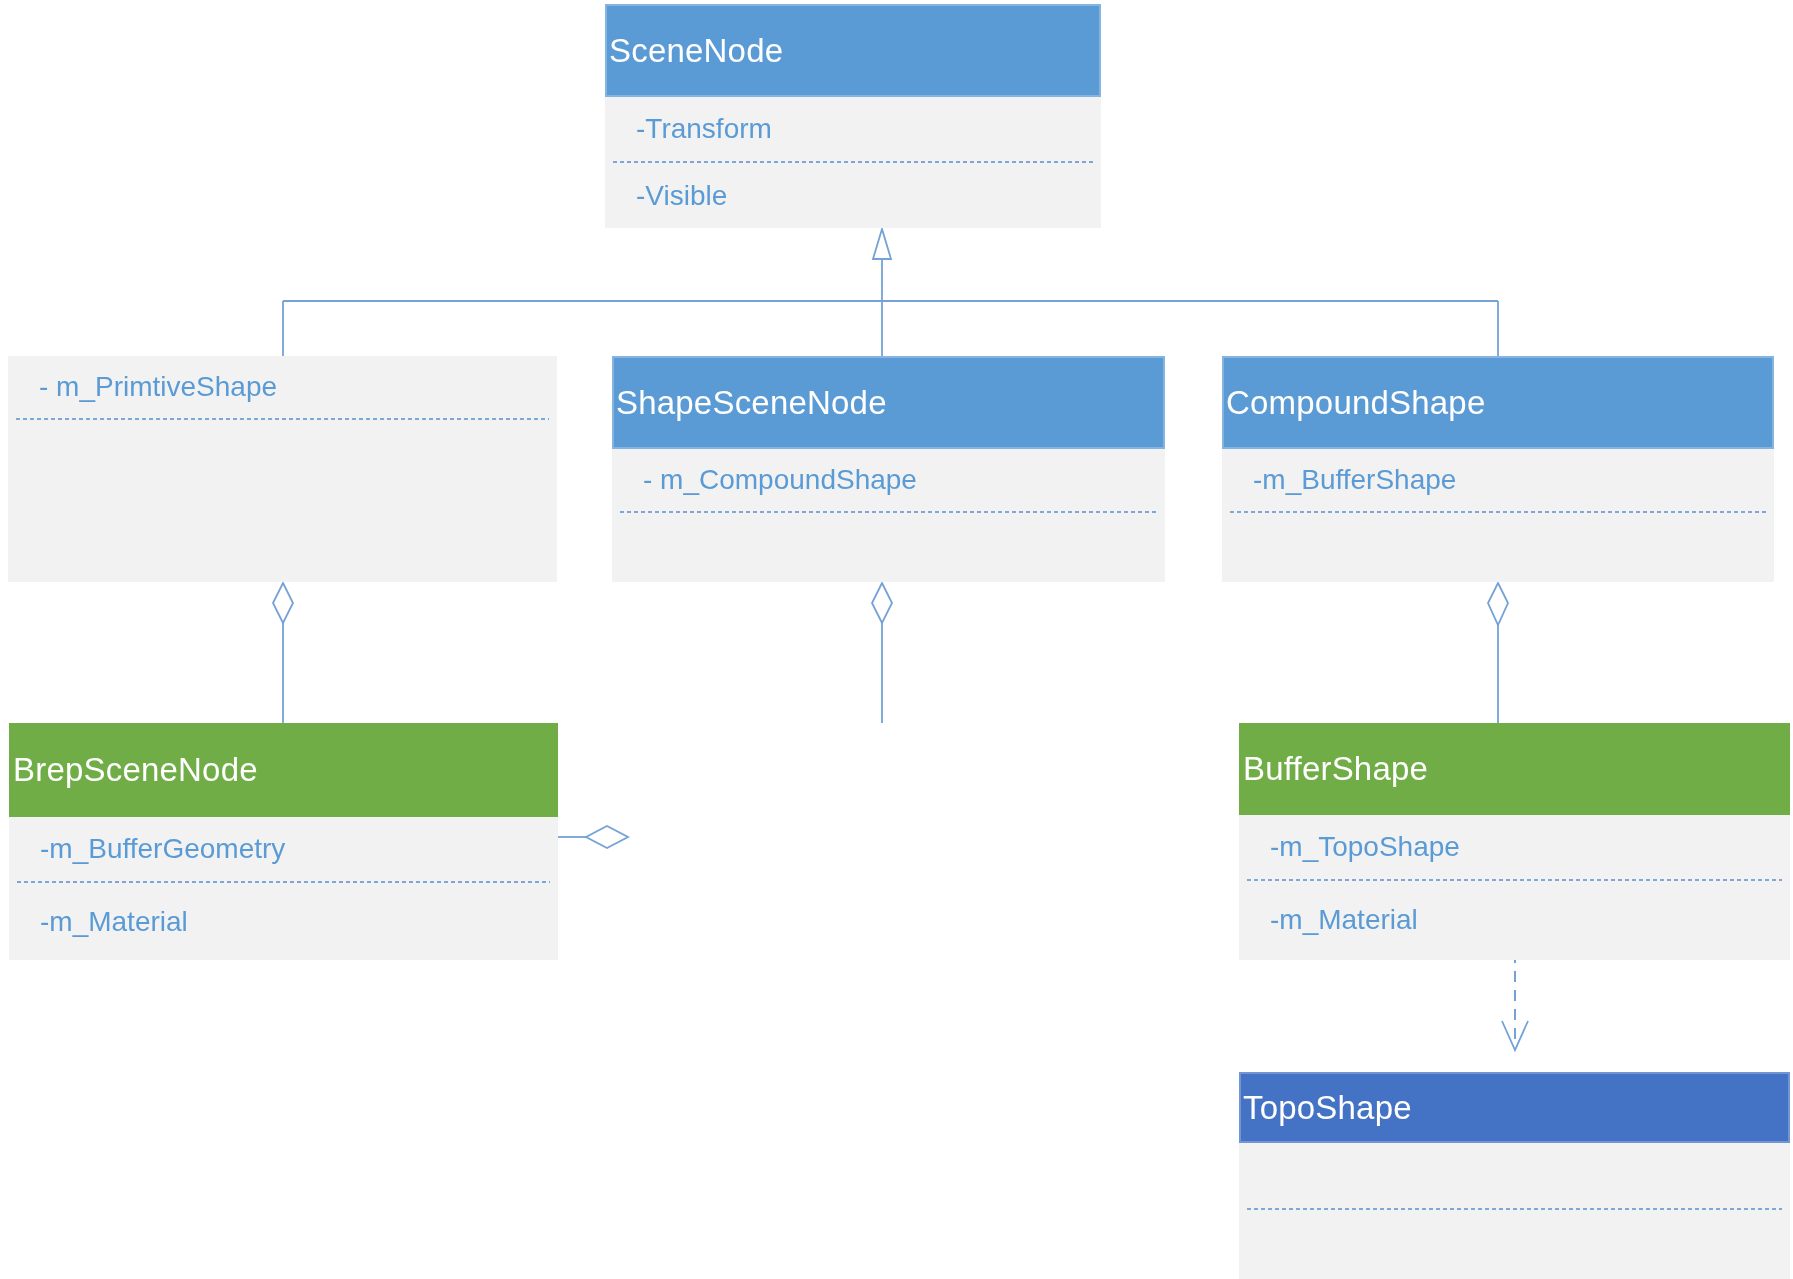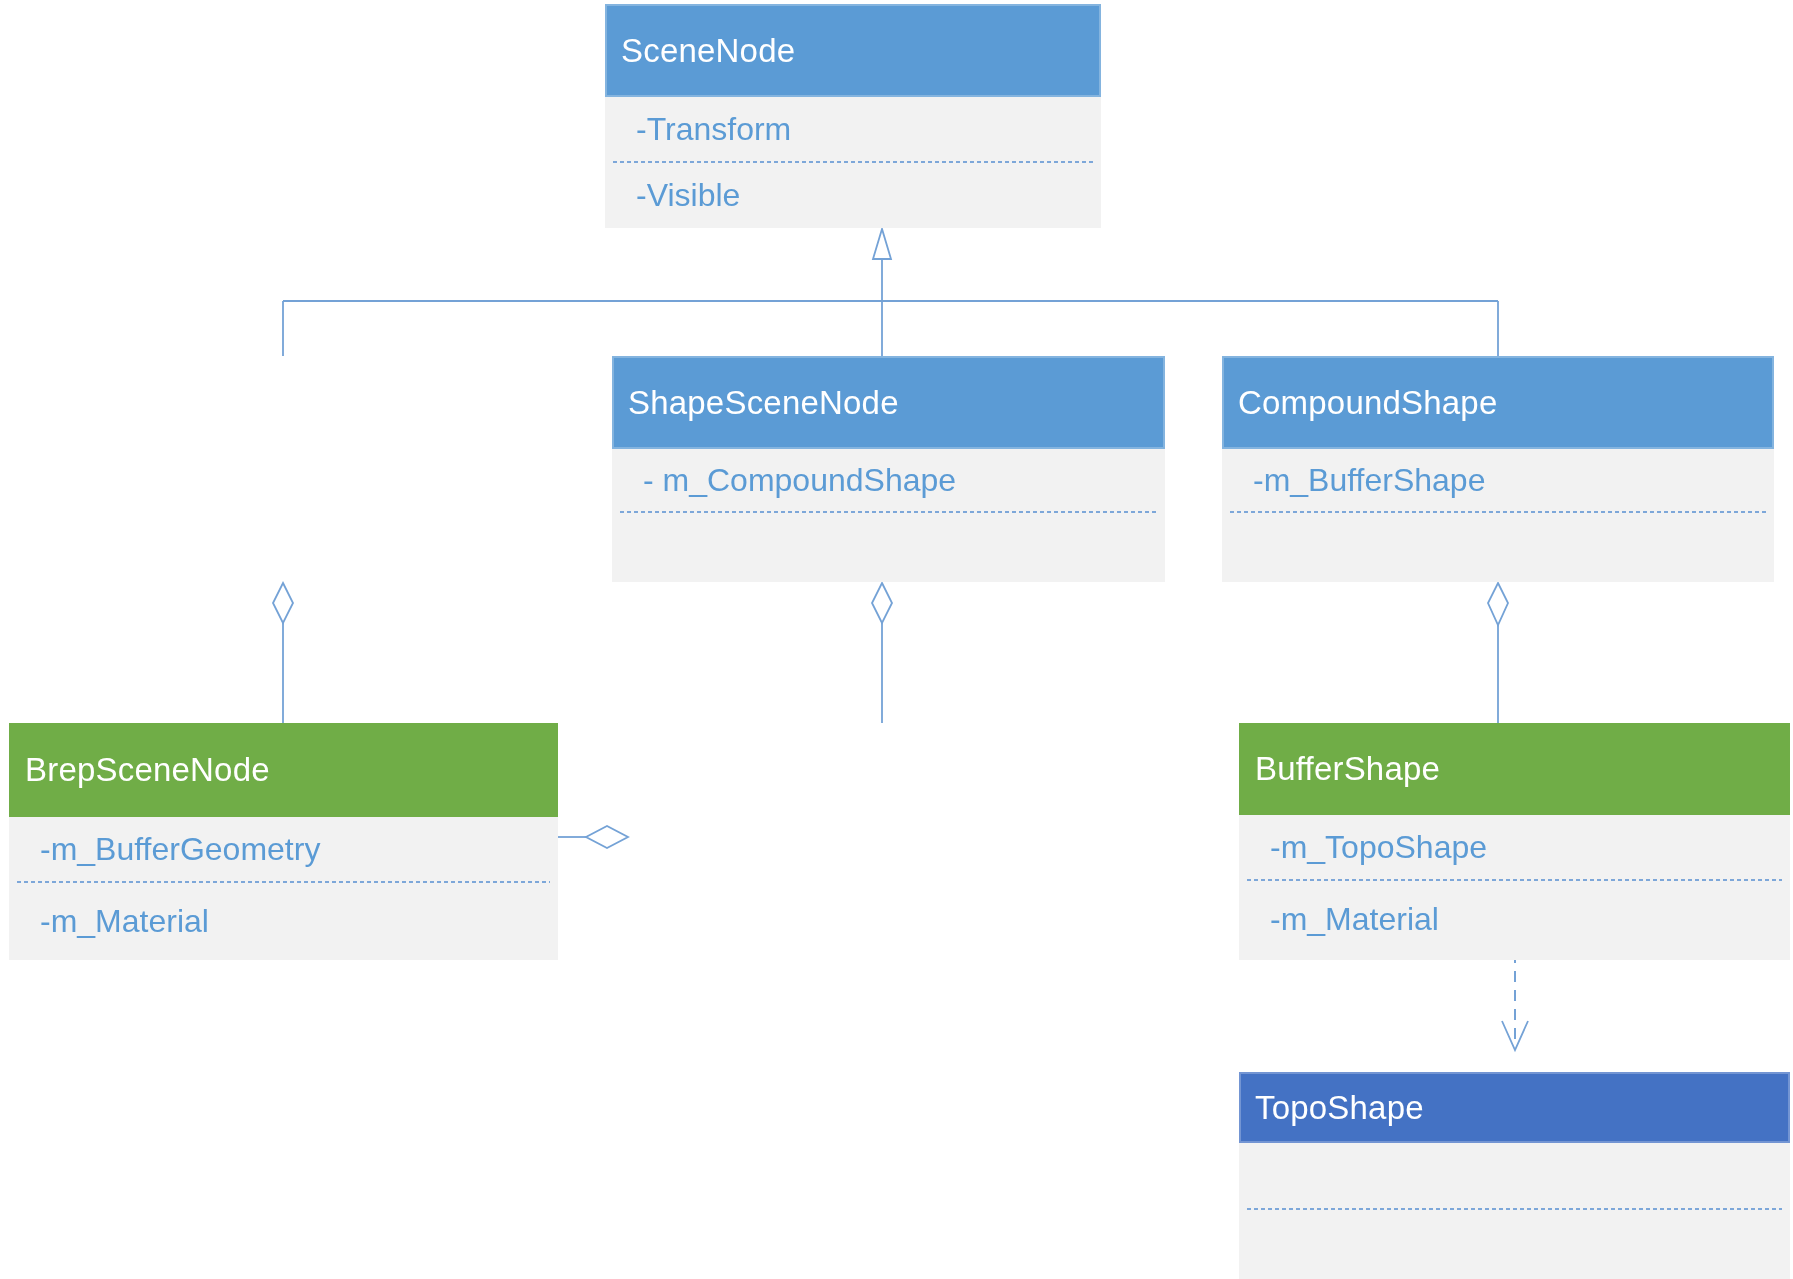--- a/index.html
+++ b/index.html
@@ -11,29 +11,29 @@
     --title-text:#ffffff;
     --connector:#74a2d6;
     --divider:#7da7d9;
     --background:#ffffff;
   }
   *{margin:0;padding:0;box-sizing:border-box;}
   html,body{width:1793px;height:1279px;background:var(--background);
     font-family:"Liberation Sans", sans-serif;overflow:hidden;position:relative;}
   .canvas{position:absolute;left:0;top:0;width:1793px;height:1279px;}
   .uml-class{position:absolute;display:flex;flex-direction:column;}
-  .uml-class .hdr{display:flex;align-items:center;padding-left:16px;
+  .uml-class .hdr{display:flex;align-items:center;padding-left:4px;
     color:var(--title-text);font-size:33px;letter-spacing:.2px;
     white-space:nowrap;overflow:hidden;}
   .hdr-blue{background:var(--header-blue);box-shadow:inset 0 0 0 2px rgba(255,255,255,.25);}
   .hdr-green{background:var(--header-green);}
   .hdr-dark{background:var(--header-dark-blue);box-shadow:inset 0 0 0 2px rgba(255,255,255,.25);margin-top:20px;}
   .body{background:var(--body-gray);flex:1;display:flex;flex-direction:column;}
   .attr{display:flex;align-items:center;padding-left:31px;
-    color:var(--attr-text);font-size:32px;white-space:nowrap;overflow:hidden;}
+    color:var(--attr-text);font-size:28px;white-space:nowrap;overflow:hidden;}
   .dotted-divider{height:2px;margin:0 8px;flex:none;
     background:repeating-linear-gradient(90deg,var(--divider) 0 4px,transparent 4px 7px);}
   svg.connectors{position:absolute;left:0;top:0;pointer-events:none;}
   svg .ln{stroke:var(--connector);stroke-width:1.8;fill:none;}
   svg .marker{stroke:var(--connector);stroke-width:1.8;fill:#ffffff;}
   svg .dash{stroke:var(--connector);stroke-width:2;fill:none;stroke-dasharray:11 8;}
 </style>
 </head>
 <body>
 
@@ -66,20 +66,25 @@
   <div class="uml-class" style="left:605px;top:4px;width:496px;height:224px">
     <div class="hdr hdr-blue" style="height:93px">SceneNode</div>
     <div class="body">
       <div class="attr" style="height:64px">-Transform</div>
       <div class="dotted-divider"></div>
       <div class="attr" style="height:65px">-Visible</div>
     </div>
   </div>
 
   <div class="uml-class" style="left:8px;top:356px;width:549px;height:226px">
+    <div class="body">
+      <div class="attr" style="height:62px">- m_PrimtiveShape</div>
+      <div class="dotted-divider"></div>
+      <div class="attr" style="height:69px"></div>
+    </div>
   </div>
 
   <div class="uml-class" style="left:612px;top:356px;width:553px;height:226px">
     <div class="hdr hdr-blue" style="height:93px">ShapeSceneNode</div>
     <div class="body">
       <div class="attr" style="height:62px">- m_CompoundShape</div>
       <div class="dotted-divider"></div>
       <div class="attr" style="height:69px"></div>
     </div>
   </div>

